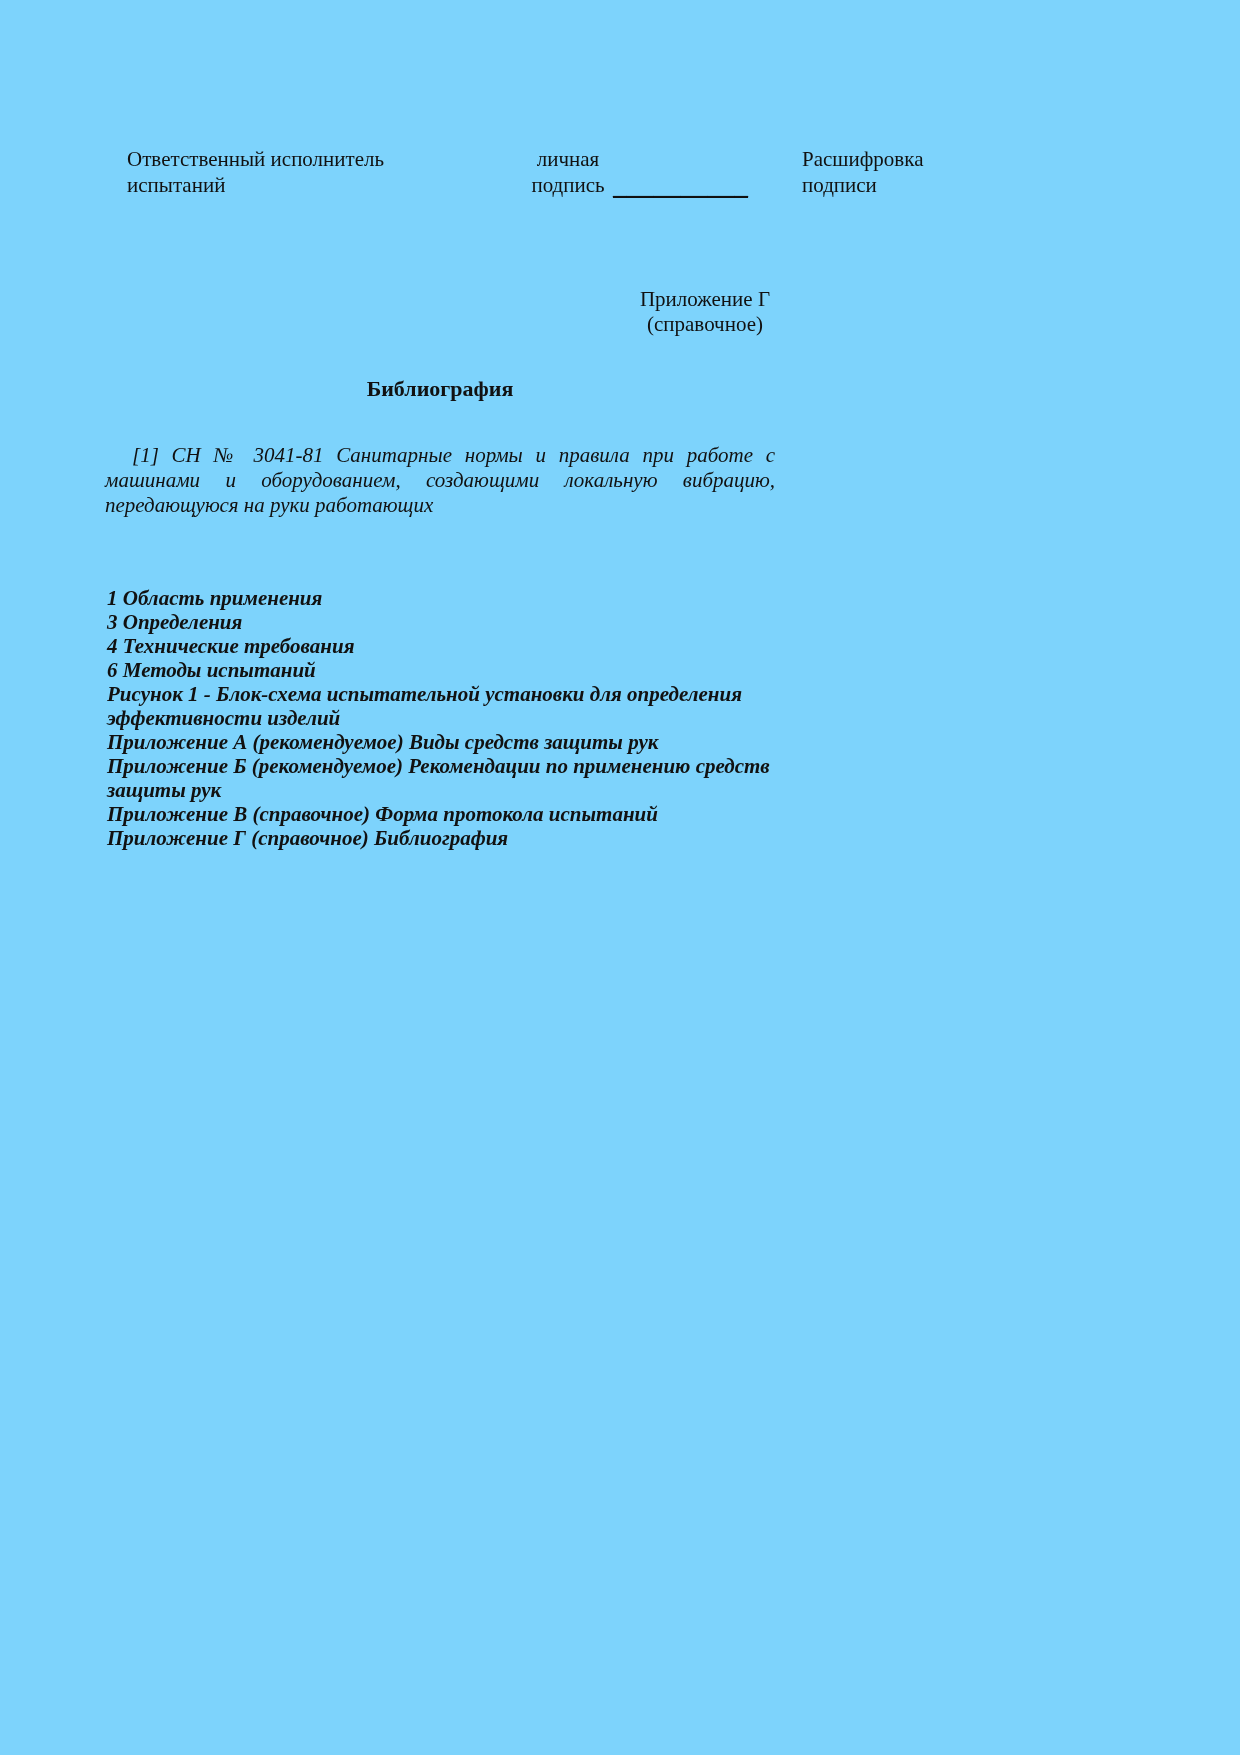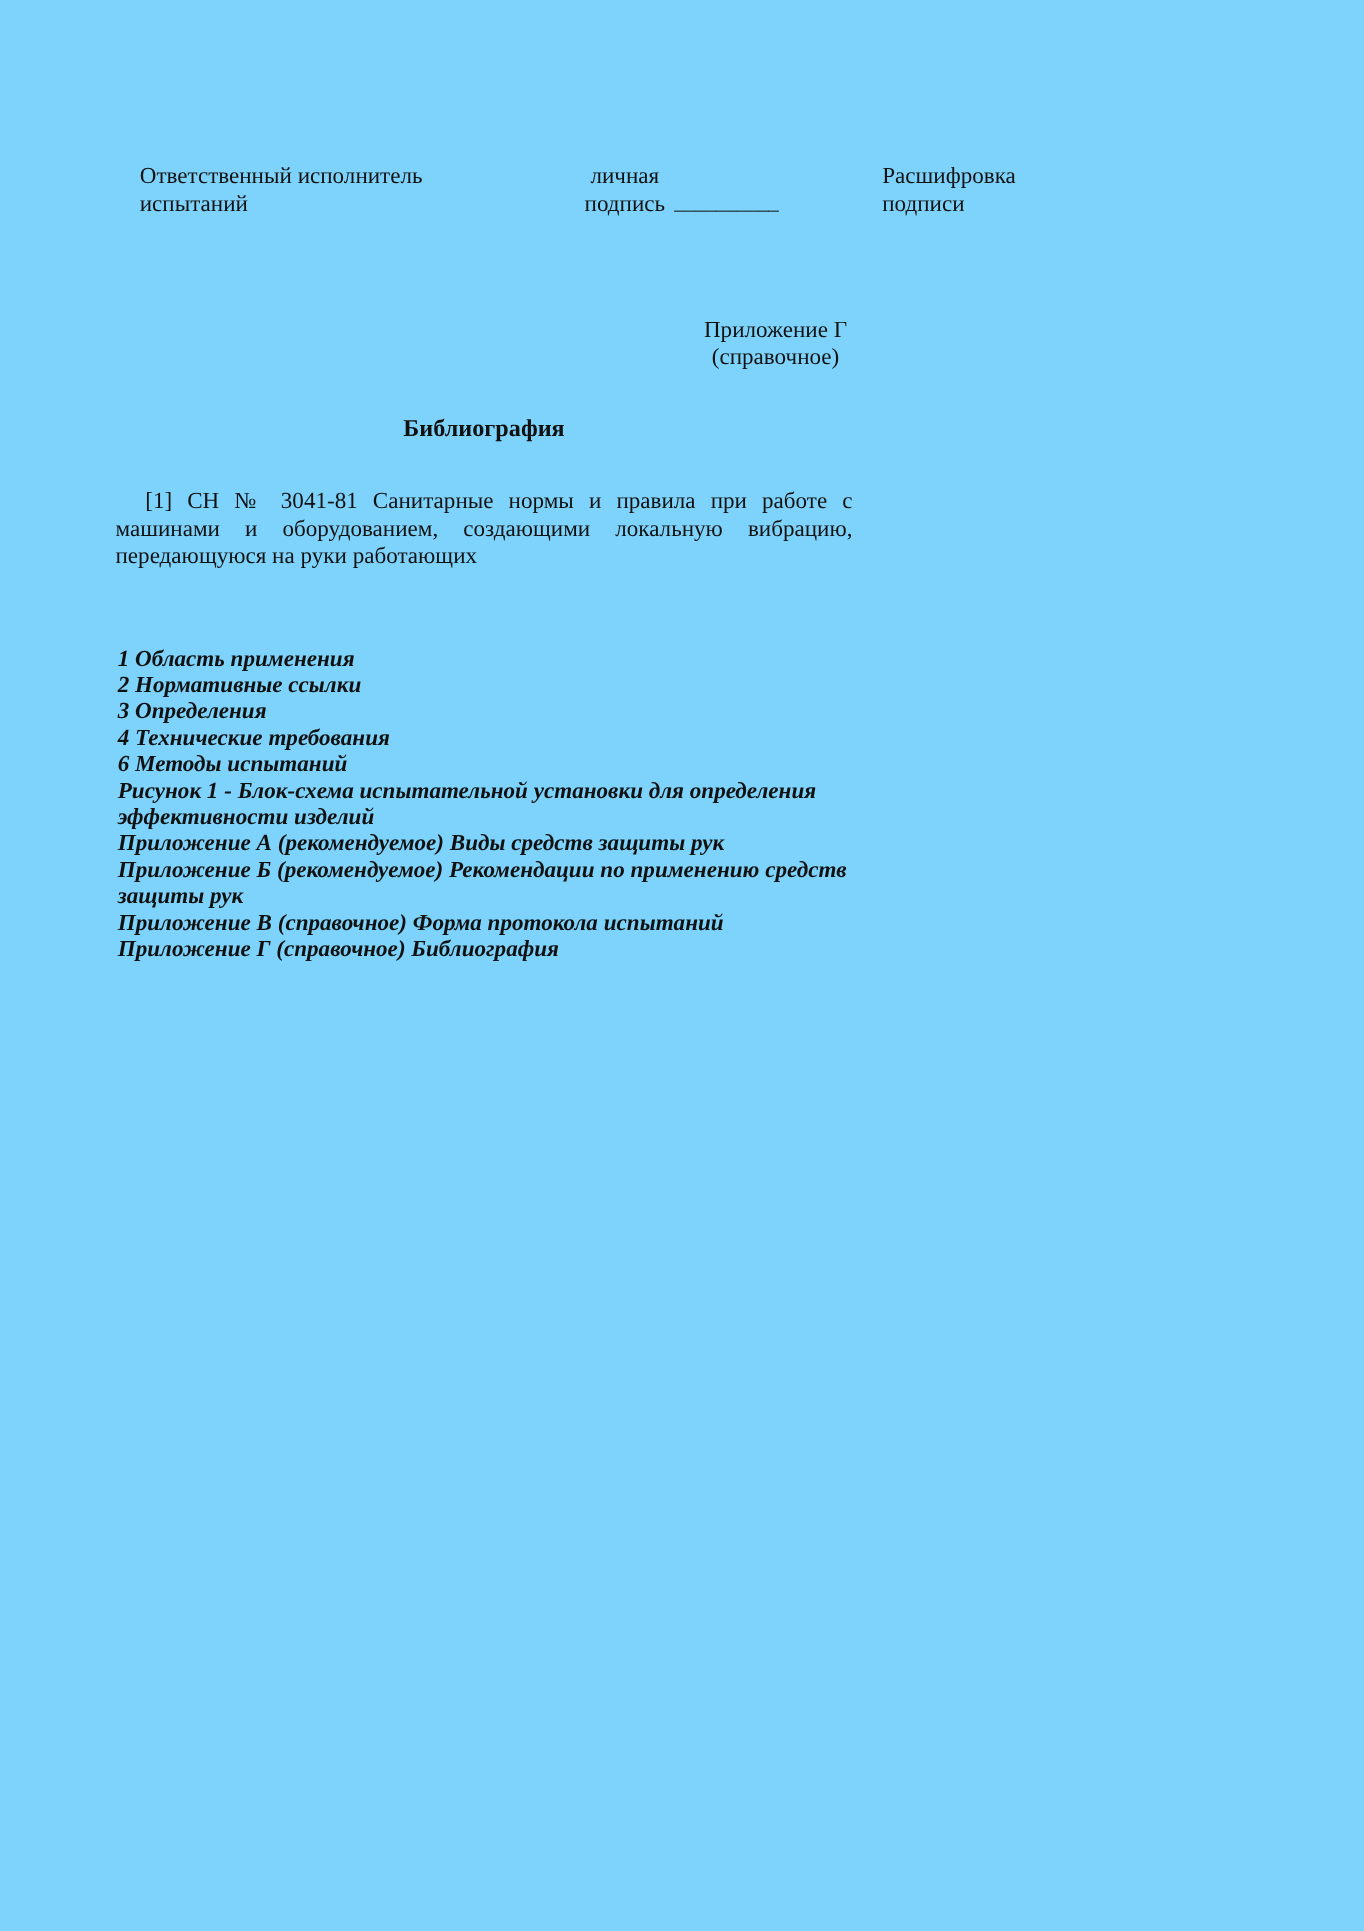--- a/index.html
+++ b/index.html
@@ -19,44 +19,45 @@
     position: absolute;
     font-size: 21px;
     line-height: 26px;
     white-space: pre-line;
   }
   .sig-role     { left: 127px; top: 146px; width: 270px; }
   .sig-personal { left: 512px; top: 146px; width: 112px; text-align: center; }
   .sig-underscores {
     position: absolute;
     left: 613px; top: 172px;
-    font-size: 19px; line-height: 26px;
+    font-size: 27px; line-height: 26px;
     letter-spacing: 0;
     white-space: nowrap;
+    text-decoration: underline;
   }
   .sig-decipher { left: 802px; top: 146px; width: 150px; }
   .annex {
     position: absolute;
     left: 600px; top: 287px; width: 210px;
     font-size: 21px; line-height: 25px;
     text-align: center;
   }
   .biblio-heading {
     position: absolute;
     left: 105px; top: 376px; width: 670px;
     font-size: 22px; line-height: 26px;
     font-weight: bold;
     text-align: center;
   }
   .biblio-para {
     position: absolute;
     left: 105px; top: 443px; width: 670px;
     font-size: 21px; line-height: 25px;
   }
-  .para-line { text-align: justify; text-align-last: justify; }
+  .para-line { text-align: justify; text-align-last: justify; font-style: italic; }
   .para-line.first { text-indent: 27px; }
   .para-line.last { text-align: left; text-align-last: left; }
   .toc {
     position: absolute;
     left: 107px; top: 586px; width: 700px;
     font-size: 21px; line-height: 24px;
     font-style: italic;
     font-weight: bold;
   }
   .toc-line { white-space: nowrap; }
@@ -85,21 +86,20 @@
   <div class="biblio-heading">Библиография</div>
 
   <div class="biblio-para">
     <div class="para-line first">[1] СН № 3041-81 Санитарные нормы и правила при работе с</div>
     <div class="para-line">машинами и оборудованием, создающими локальную вибрацию,</div>
     <div class="para-line last">передающуюся на руки работающих</div>
   </div>
 
   <div class="toc">
     <div class="toc-line">1 Область применения</div>
-    <div class="toc-line">2 Нормативные ссылки</div>
     <div class="toc-line">3 Определения</div>
     <div class="toc-line">4 Технические требования</div>
     <div class="toc-line">6 Методы испытаний</div>
     <div class="toc-line">Рисунок 1 - Блок-схема испытательной установки для определения</div>
     <div class="toc-line">эффективности изделий</div>
     <div class="toc-line">Приложение А (рекомендуемое) Виды средств защиты рук</div>
     <div class="toc-line">Приложение Б (рекомендуемое) Рекомендации по применению средств</div>
     <div class="toc-line">защиты рук</div>
     <div class="toc-line">Приложение В (справочное) Форма протокола испытаний</div>
     <div class="toc-line">Приложение Г (справочное) Библиография</div>

